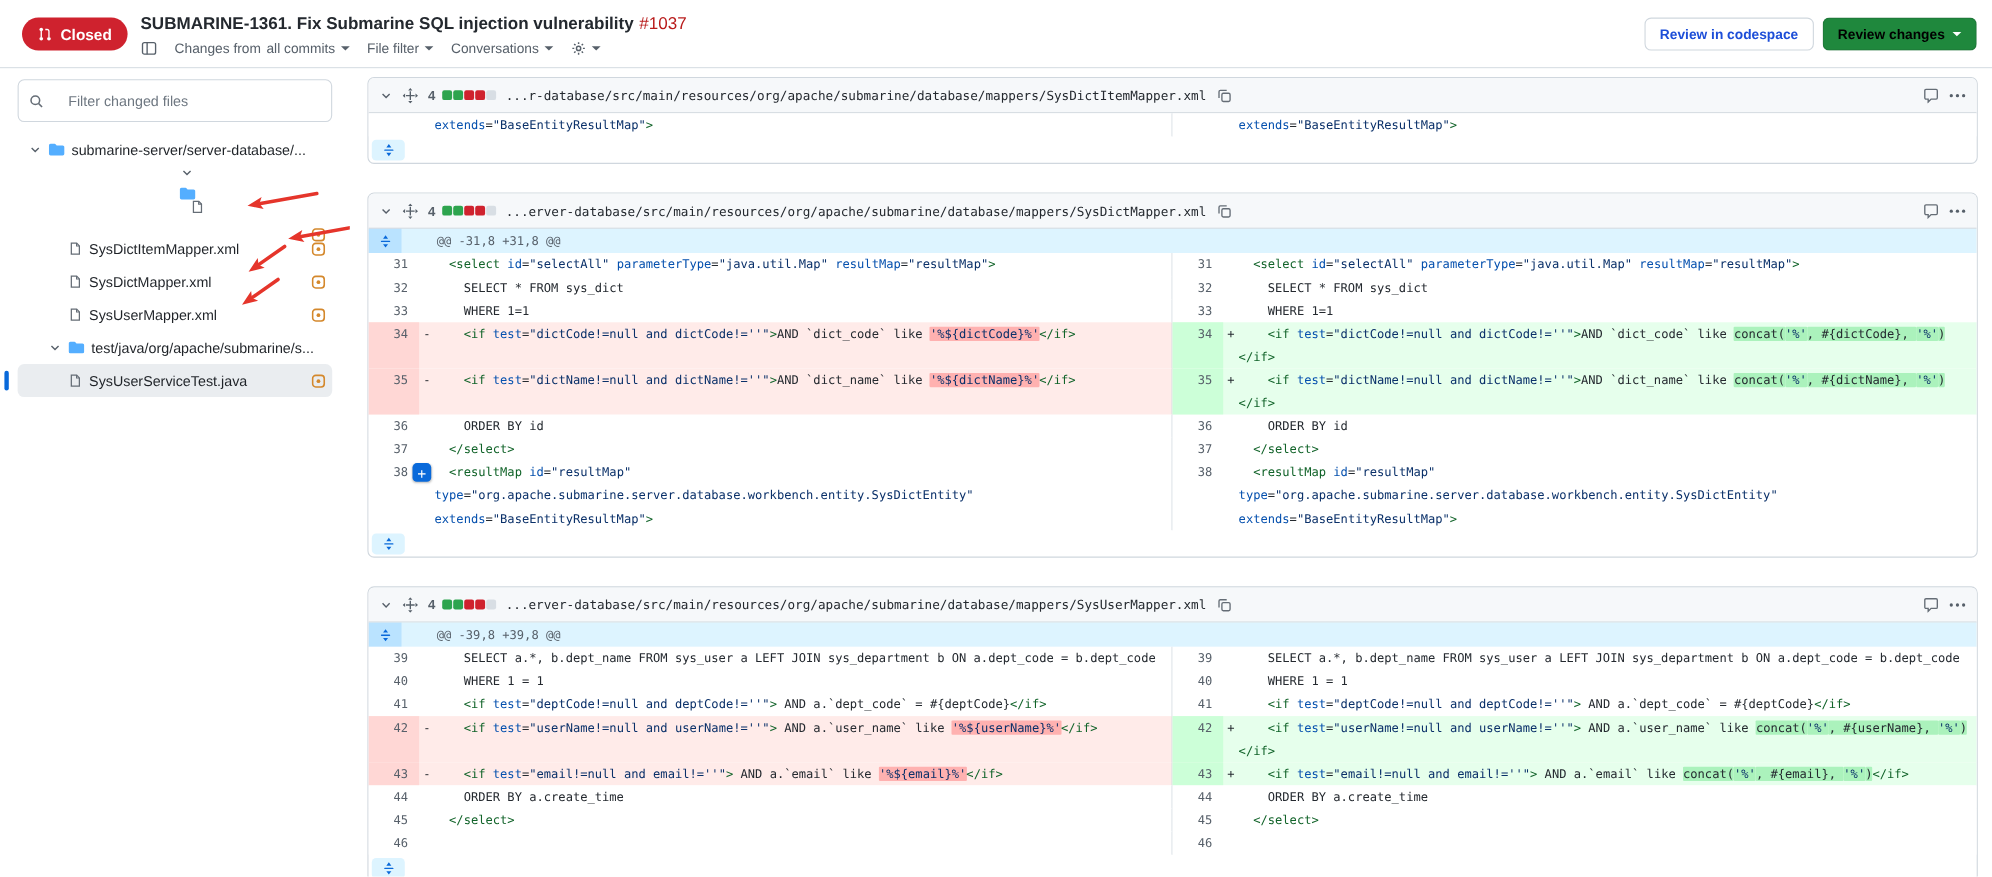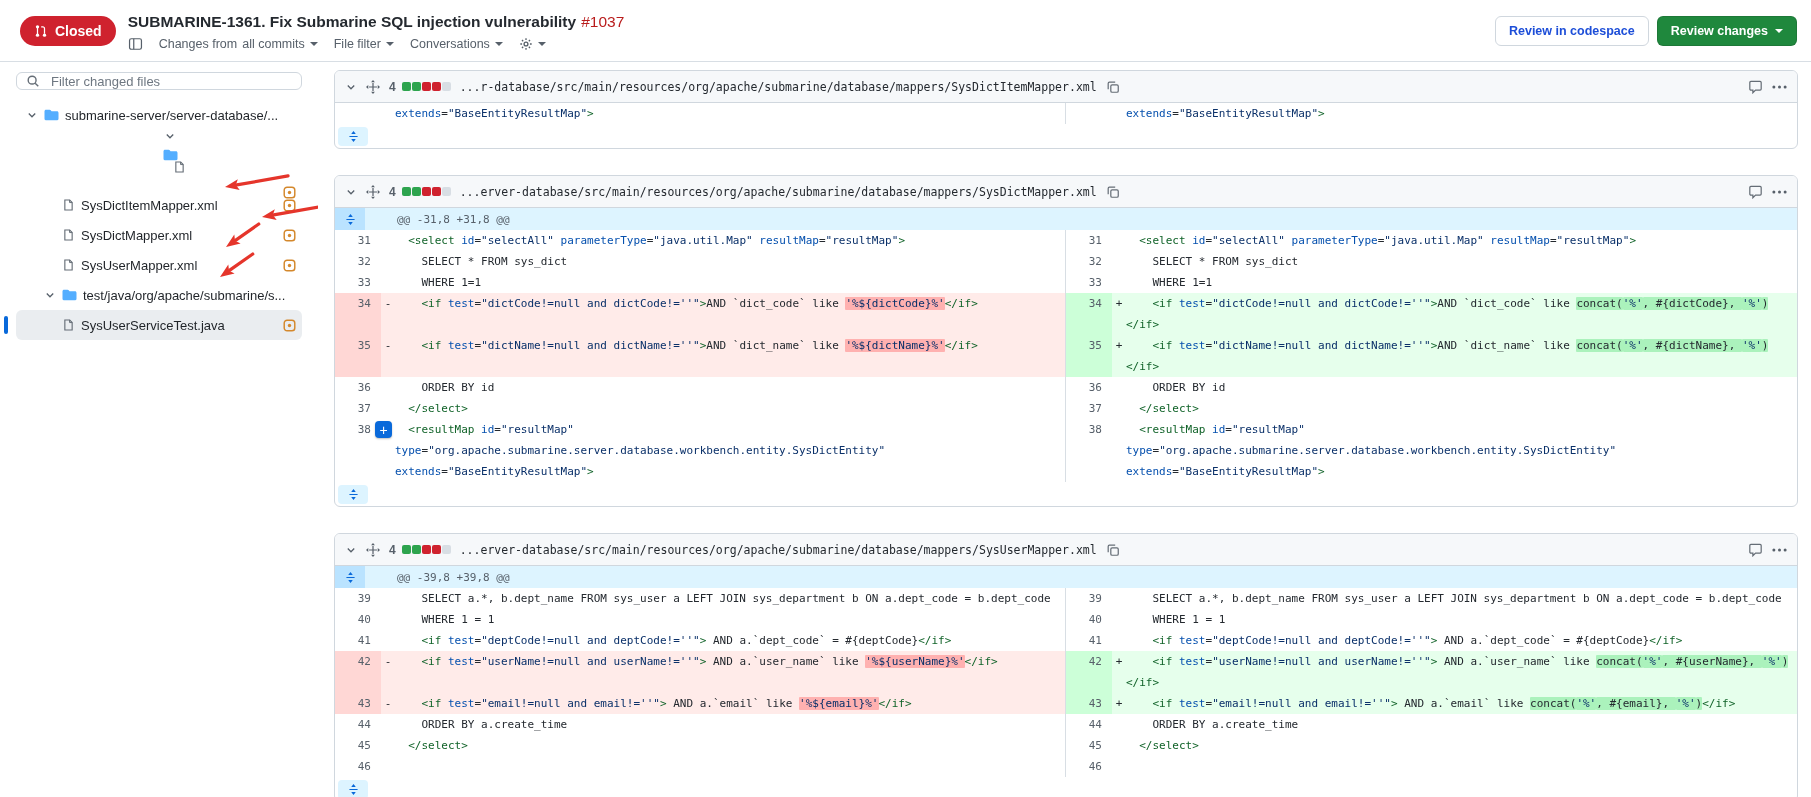--- a/index.html
+++ b/index.html
@@ -11,26 +11,26 @@
 .badge{display:inline-flex;align-items:center;gap:7px;color:#fff;font-weight:600;font-size:14px;padding:7px 14px;border-radius:999px;flex:0 0 auto}
 .head-mid{flex:1;min-width:0;padding-top:2px}
 .pr-title{font-size:15.5px;font-weight:600;white-space:nowrap;overflow:hidden;text-overflow:ellipsis}
 .pr-number{color:#b91c1c;font-weight:400;margin-left:5px}
 .toolbar{display:flex;align-items:center;gap:16px;margin-top:6px;font-size:12.5px;color:#57606a}
 .tb-item{display:inline-flex;align-items:center;gap:5px;cursor:pointer;white-space:nowrap}
 .caret{width:0;height:0;border-left:4px solid transparent;border-right:4px solid transparent;border-top:4px solid #57606a;display:inline-block;margin-top:1px}
 .actions{display:flex;gap:8px;flex:0 0 auto}
 .btn{font-size:12.5px;font-weight:600;border-radius:6px;padding:7px 13px;display:inline-flex;align-items:center;gap:7px;cursor:pointer;border:1px solid #d0d7de;background:#fff;white-space:nowrap}
 .btn.codespace{color:#1d4ed8}
-.btn.green{background:#1f883d;color:#ffffff;border-color:rgba(27,31,36,.15)}
+.btn.green{background:#1f883d;color:#000000;border-color:rgba(27,31,36,.15)}
 .btn.green .caret{border-top-color:#fff}
 
 .layout{display:flex;height:735px}
 .sidebar{width:318px;flex:0 0 318px;padding:10px 16px 0 16px;position:relative;overflow:hidden}
-.filter{display:flex;align-items:center;border:1px solid #d0d7de;border-radius:6px;height:18px;padding:0 9px;gap:11px;background:#fff}
+.filter{display:flex;align-items:center;border:1px solid #d0d7de;border-radius:6px;height:39px;padding:0 9px;gap:22px;background:#fff}
 .filter input{border:0;outline:0;flex:1;font-size:13px;color:#24292f;font-family:"Liberation Sans",sans-serif;background:transparent}
 .filter input::placeholder{color:#6e7781}
 .tree{margin-top:10px}
 .tree-row{display:flex;align-items:center;height:30px;border-radius:6px;font-size:13px;gap:6px;position:relative;cursor:pointer;padding-right:6px}
 .tree-row.selected{background:rgba(208,215,222,.45)}
 .tree-row.selected::before{content:"";position:absolute;left:-12px;top:6px;bottom:6px;width:4px;border-radius:2px;background:#0969da}
 .tree-label{white-space:nowrap;overflow:hidden;text-overflow:ellipsis;color:#1f2328}
 .tree-row .status{margin-left:auto}
 
 .main{flex:1;min-width:0;padding:8px 13px 0 16px;overflow:hidden}

